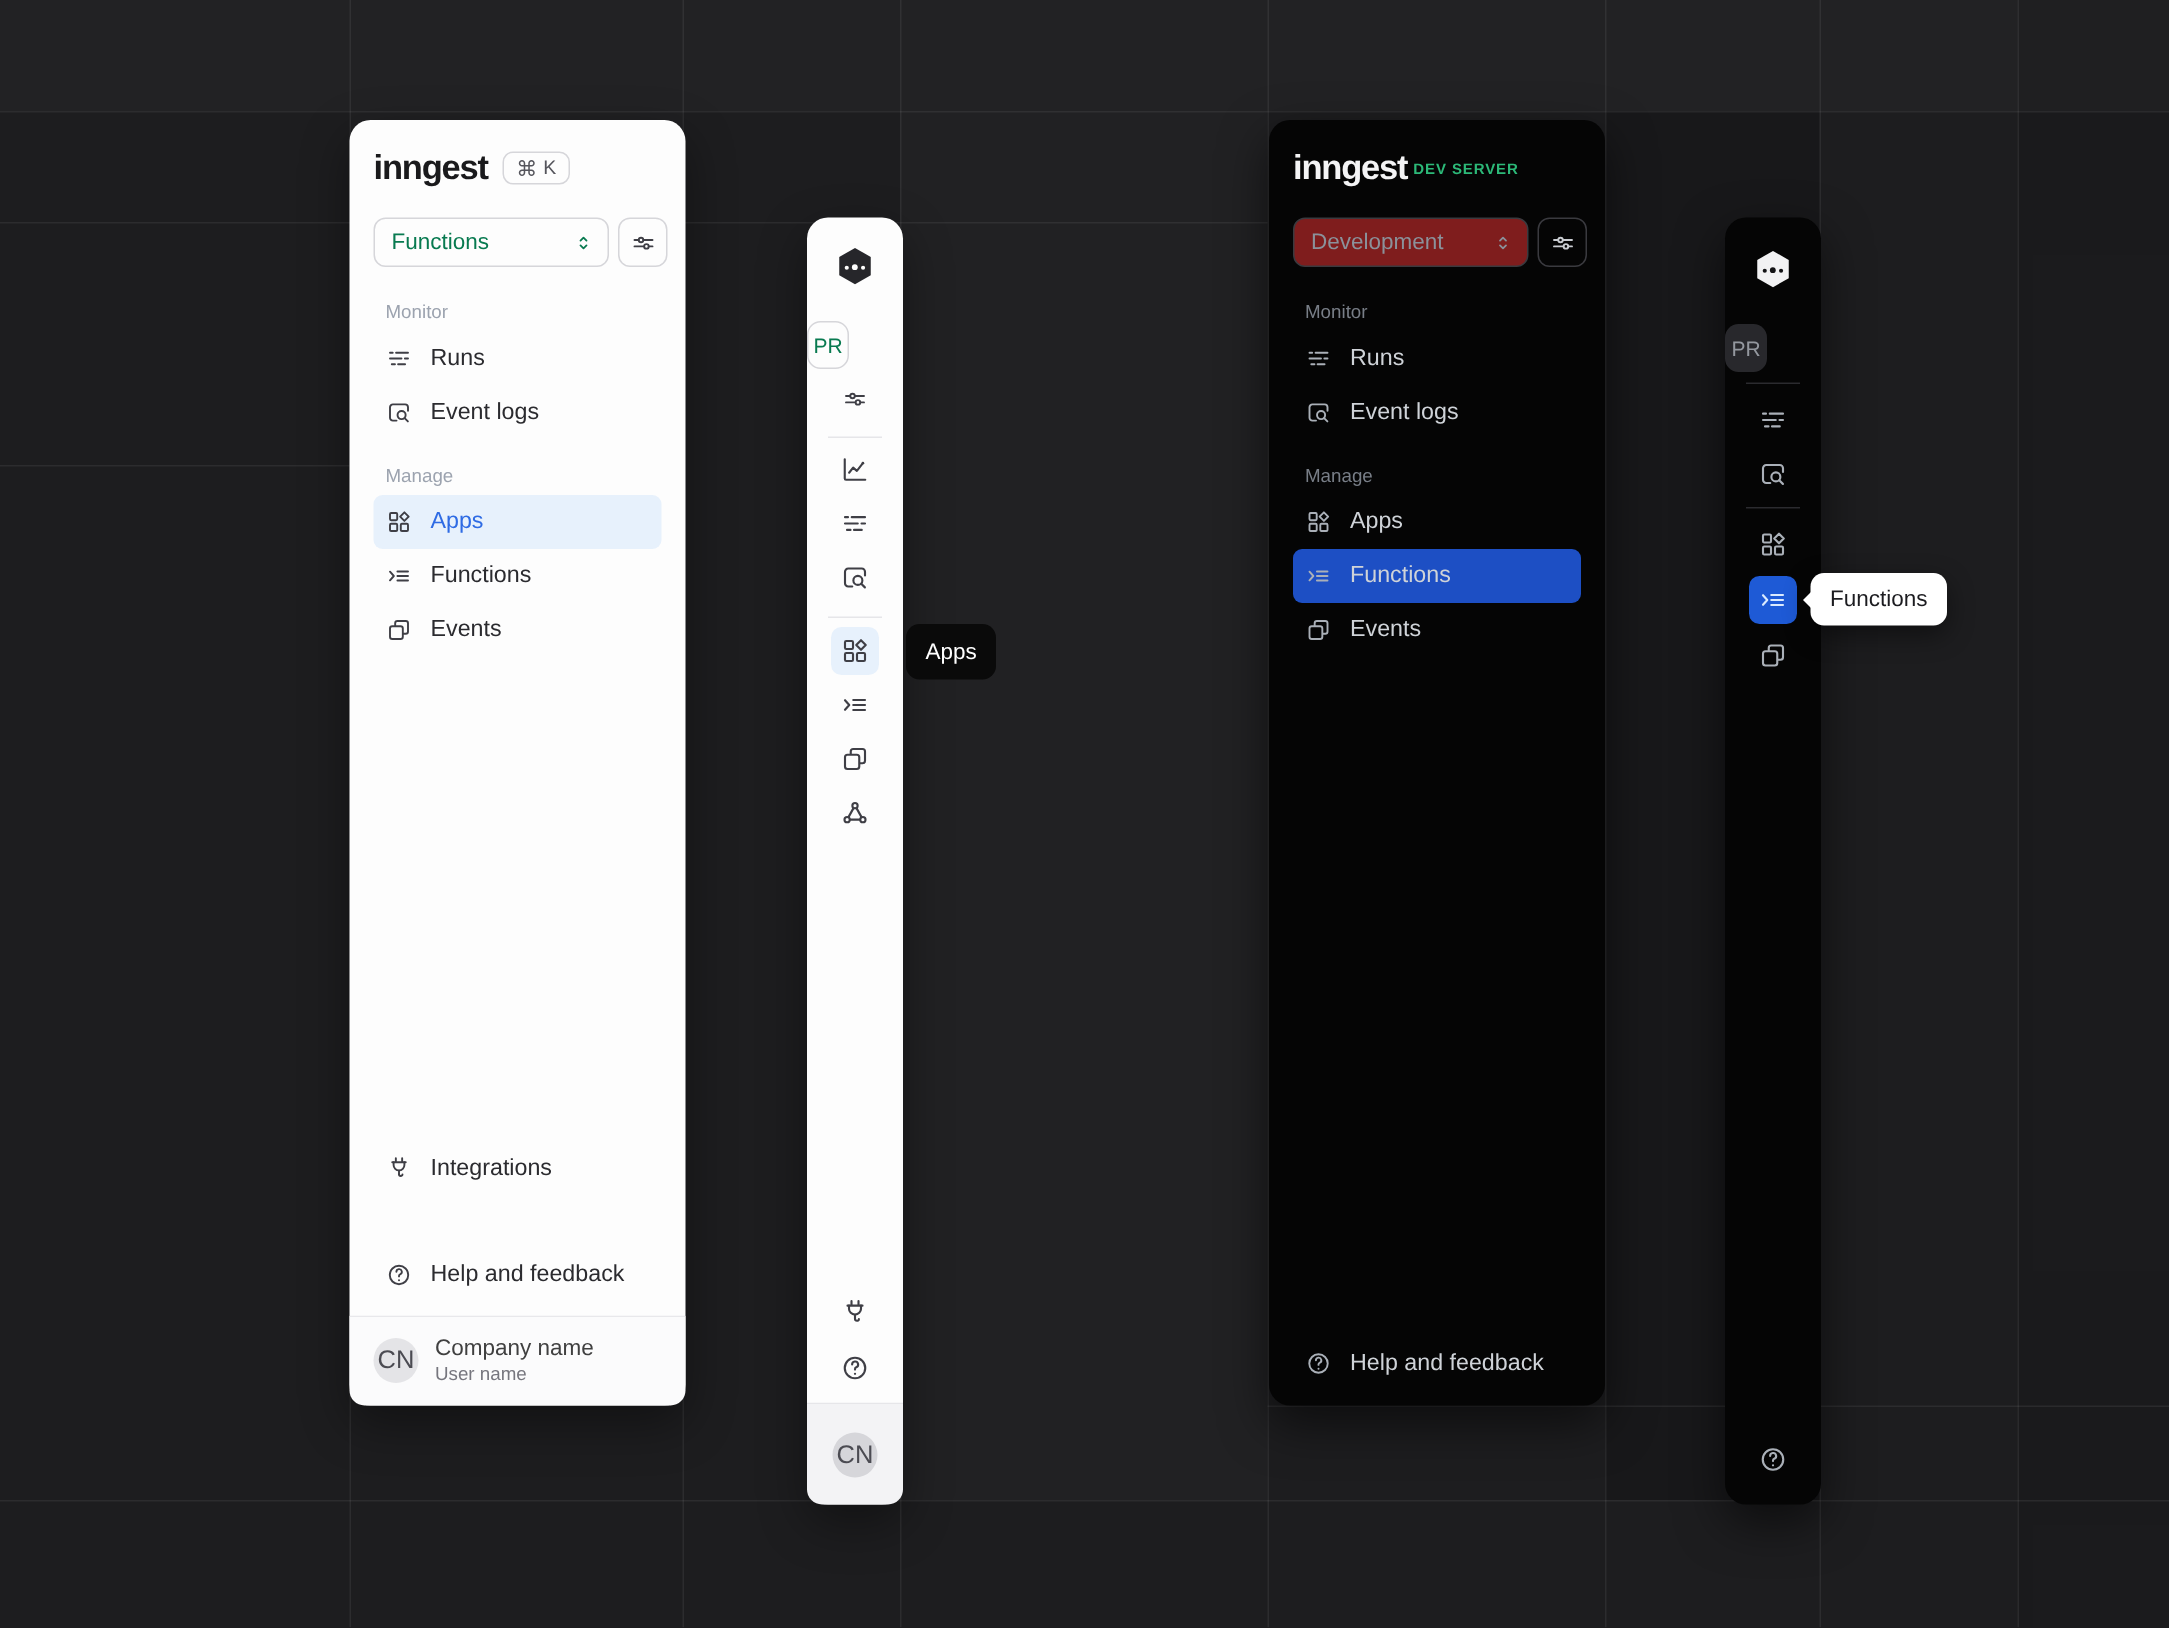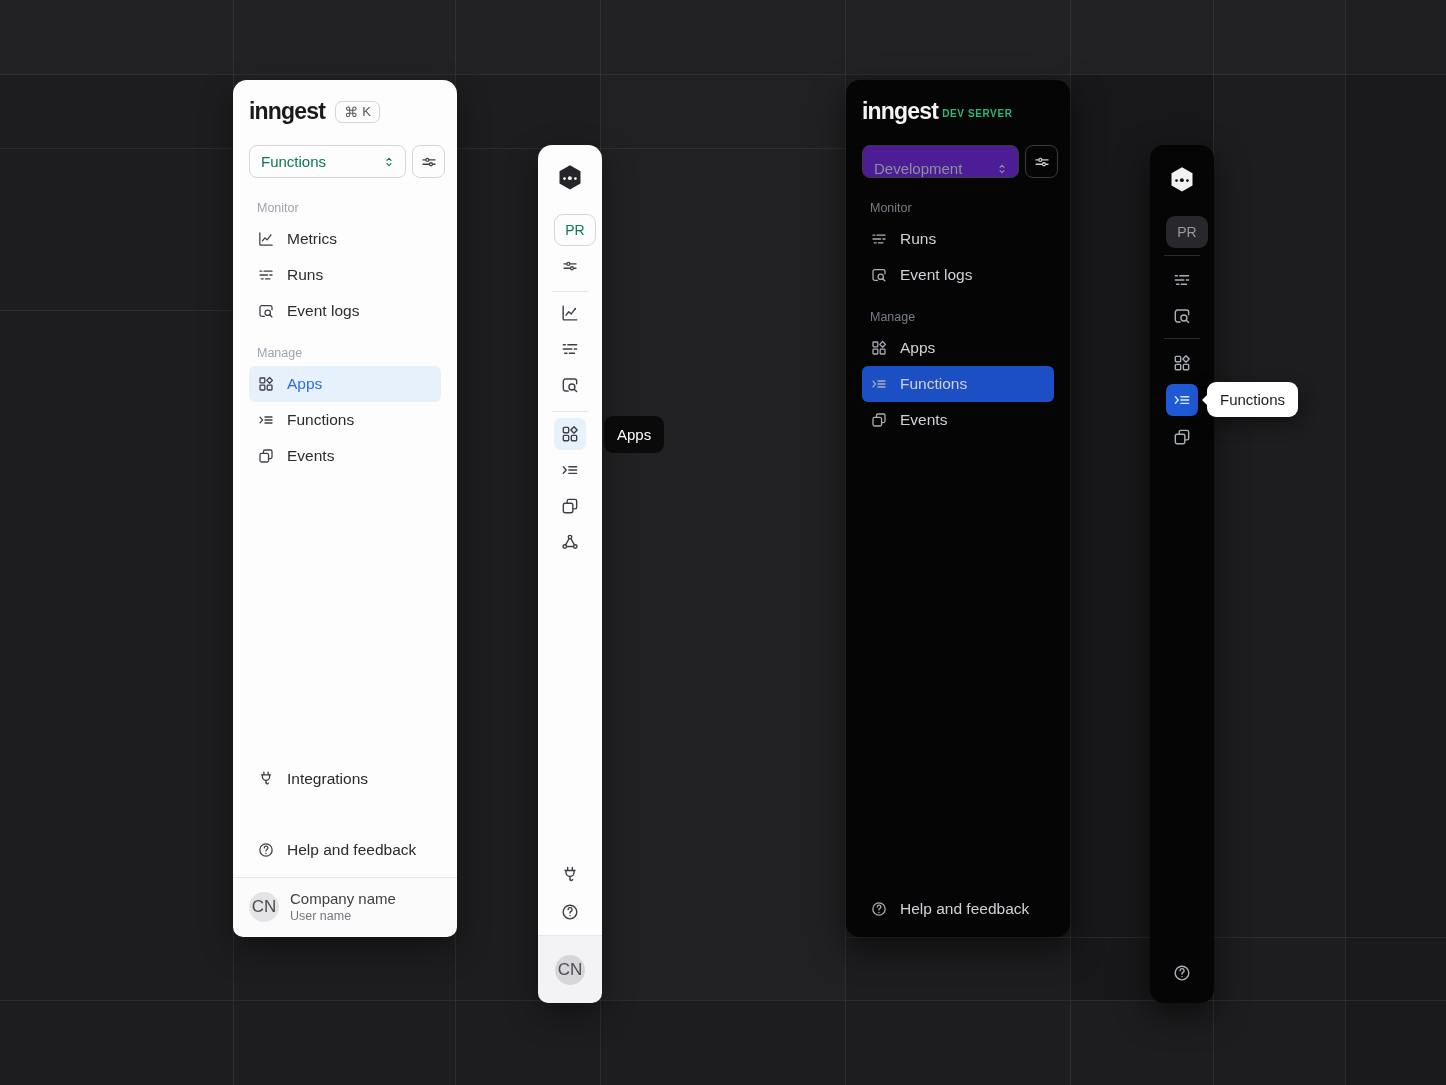--- a/index.html
+++ b/index.html
@@ -32,21 +32,21 @@
   
   .brand-row { display:flex; align-items:center; padding:18px 16px 0; }
   .wordmark { font-weight:800; font-size:23px; letter-spacing:-0.8px; color:#1a1a1c; }
   .card.dark .wordmark { color:#f4f4f5; }
   .dev-tag { margin-left:4px; font-size:10px; font-weight:700; letter-spacing:0.6px; color:#2cb978; padding-top:4px; }
   .kbd { margin-left:10px; display:inline-flex; align-items:center; gap:4px; border:1px solid #d6d6da; border-radius:7px; padding:2px 8px; color:#55555c; font-size:13px; }
   .kbd .cmd { font-size:14px; }
 
   .env-row { margin:20px 12px 0 16px; display:flex; gap:6px; height:33px; }
   .env-select { flex:1; display:flex; align-items:center; justify-content:space-between; border:1px solid #d6d6da; background:transparent; border-radius:8px; padding:0 8px 0 11px; font-size:15px; font-weight:500; color:#087a50; cursor:pointer; font-family:inherit; }
-  .card.dark .env-select { border-color:#3a3a3f; color:#8b919a; background:#4c1d95;align-items:flex-end; }
+  .card.dark .env-select { border-color:#3a3a3f; color:#8b919a; background:#7f1d1d; }
   .icon-btn { width:33px; height:33px; border:1px solid #d6d6da; background:transparent; border-radius:8px; display:flex; align-items:center; justify-content:center; color:#3f3f46; cursor:pointer; }
   .card.dark .icon-btn { border-color:#3a3a3f; color:#c9ccd1; }
 
   .section-label { margin:22px 16px 0; padding-left:8px; font-size:12.5px; color:#9ca3af; }
   .card.dark .section-label { color:#787e87; }
   .items { margin-top:6px; padding:0 16px; display:flex; flex-direction:column; }
   .item { height:36px; display:flex; align-items:center; gap:12px; padding:0 8px; border-radius:6px; font-size:15.5px; color:#2b2b2f; cursor:pointer; }
   .item .ic { color:#3f3f46; flex:0 0 auto; }
   .card.dark .item { color:#cfd3d8; }
   .card.dark .item .ic { color:#aab0b8; }
@@ -61,21 +61,21 @@
   .account { margin-top:9px; border-top:1px solid #e8e8eb; background:#fbfbfc; border-radius:0 0 10px 10px; padding:12px 16px 14px; display:flex; align-items:center; gap:11px; cursor:pointer; }
   .avatar { width:30px; height:30px; border-radius:50%; background:#e4e4e7; color:#4b4b52; font-size:17px; font-weight:500; display:flex; align-items:center; justify-content:center; flex:0 0 auto; }
   .acct-company { font-size:15px; color:#404040; }
   .acct-user { font-size:12.5px; color:#76767e; margin-top:2px; }
 
   
   .rail > * { position:absolute; }
   .logo-hex { left:17px; width:30px; height:30px; }
   .rail-light .logo-hex { top:18px; color:#26262a; --dot:#fdfdfd; }
   .rail-dark .logo-hex { top:20px; color:#f2f2f3; --dot:#131315; }
-  .pr-badge { left:16px; width:42px; height:32px; border-radius:9px; display:flex; align-items:center; justify-content:center; font-size:14px; cursor:pointer; }
+  .pr-badge { left:0; width:28px; height:32px; border-radius:9px; display:flex; align-items:center; justify-content:center; font-size:14px; cursor:pointer; }
   .rail-light .pr-badge { top:69px; border:1px solid #d6d6da; color:#087a50; }
   .rail-dark .pr-badge { top:71px; background:#28282c; color:#94989f; }
   .rail-btn { left:16px; width:32px; height:32px; border:none; background:transparent; border-radius:7px; display:flex; align-items:center; justify-content:center; color:#3f3f46; cursor:pointer; }
   .rail-dark .rail-btn { color:#aab0b8; }
   .rail-btn.active-light { background:#e7f1fc; }
   .rail-btn.active-dark { background:#1e5ad6; color:#dbeafe; }
   .rail-divider { left:14px; width:36px; height:1px; background:#e6e6e9; }
   .rail-dark .rail-divider { background:#2b2b2f; }
   .rail-footer { left:0; bottom:0; width:64px; height:68px; background:#f3f3f5; border-top:1px solid #e6e6e9; border-radius:0 0 10px 10px; display:flex; align-items:center; justify-content:center; cursor:pointer; }
   .rail-footer .avatar { background:#d6d6da; }
@@ -221,26 +221,20 @@
         <svg class="ic">
             <use href="#sym-sliders"></use>
           </svg>
       </button>
     </div>
 
     <div class="section-label" style="margin-top:23px">Monitor</div>
     <div class="items">
       <div class="item">
         <svg class="ic">
-            <use href="#sym-metrics"></use>
-          </svg>
-        <span>Metrics</span>
-      </div>
-      <div class="item">
-        <svg class="ic">
             <use href="#sym-runs"></use>
           </svg>
         <span>Runs</span>
       </div>
       <div class="item">
         <svg class="ic">
             <use href="#sym-eventlogs"></use>
           </svg>
         <span>Event logs</span>
       </div>

